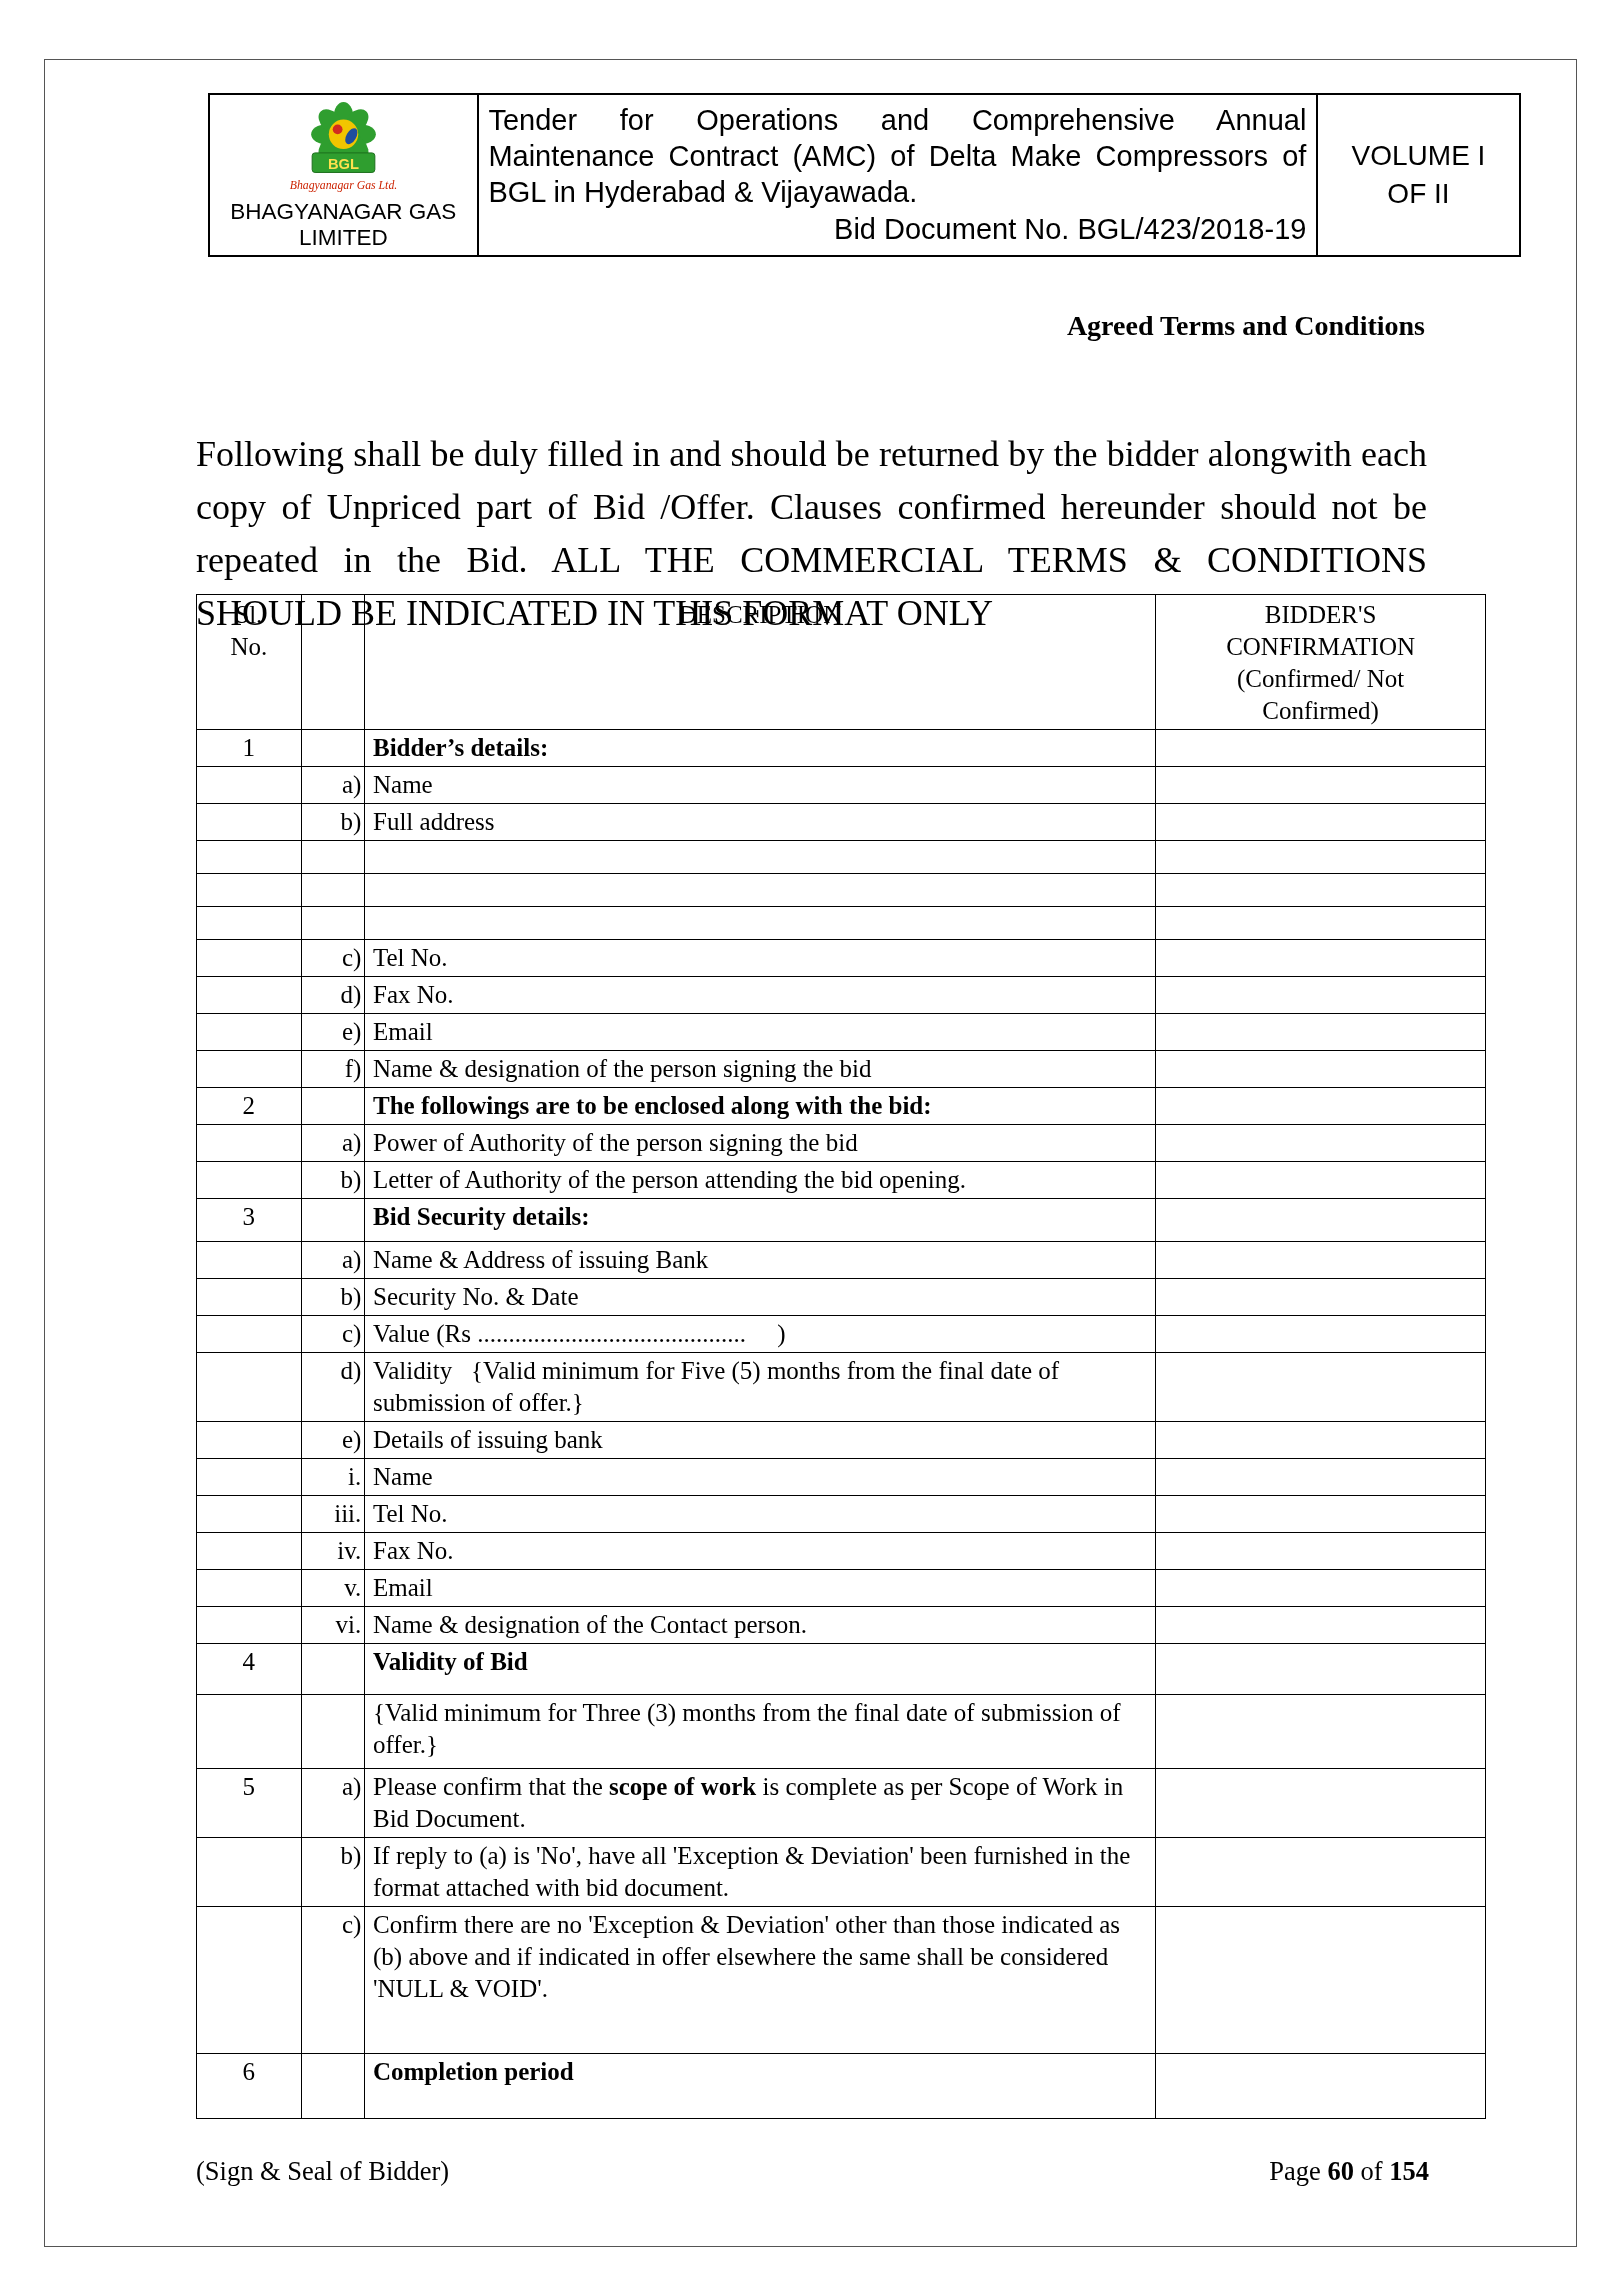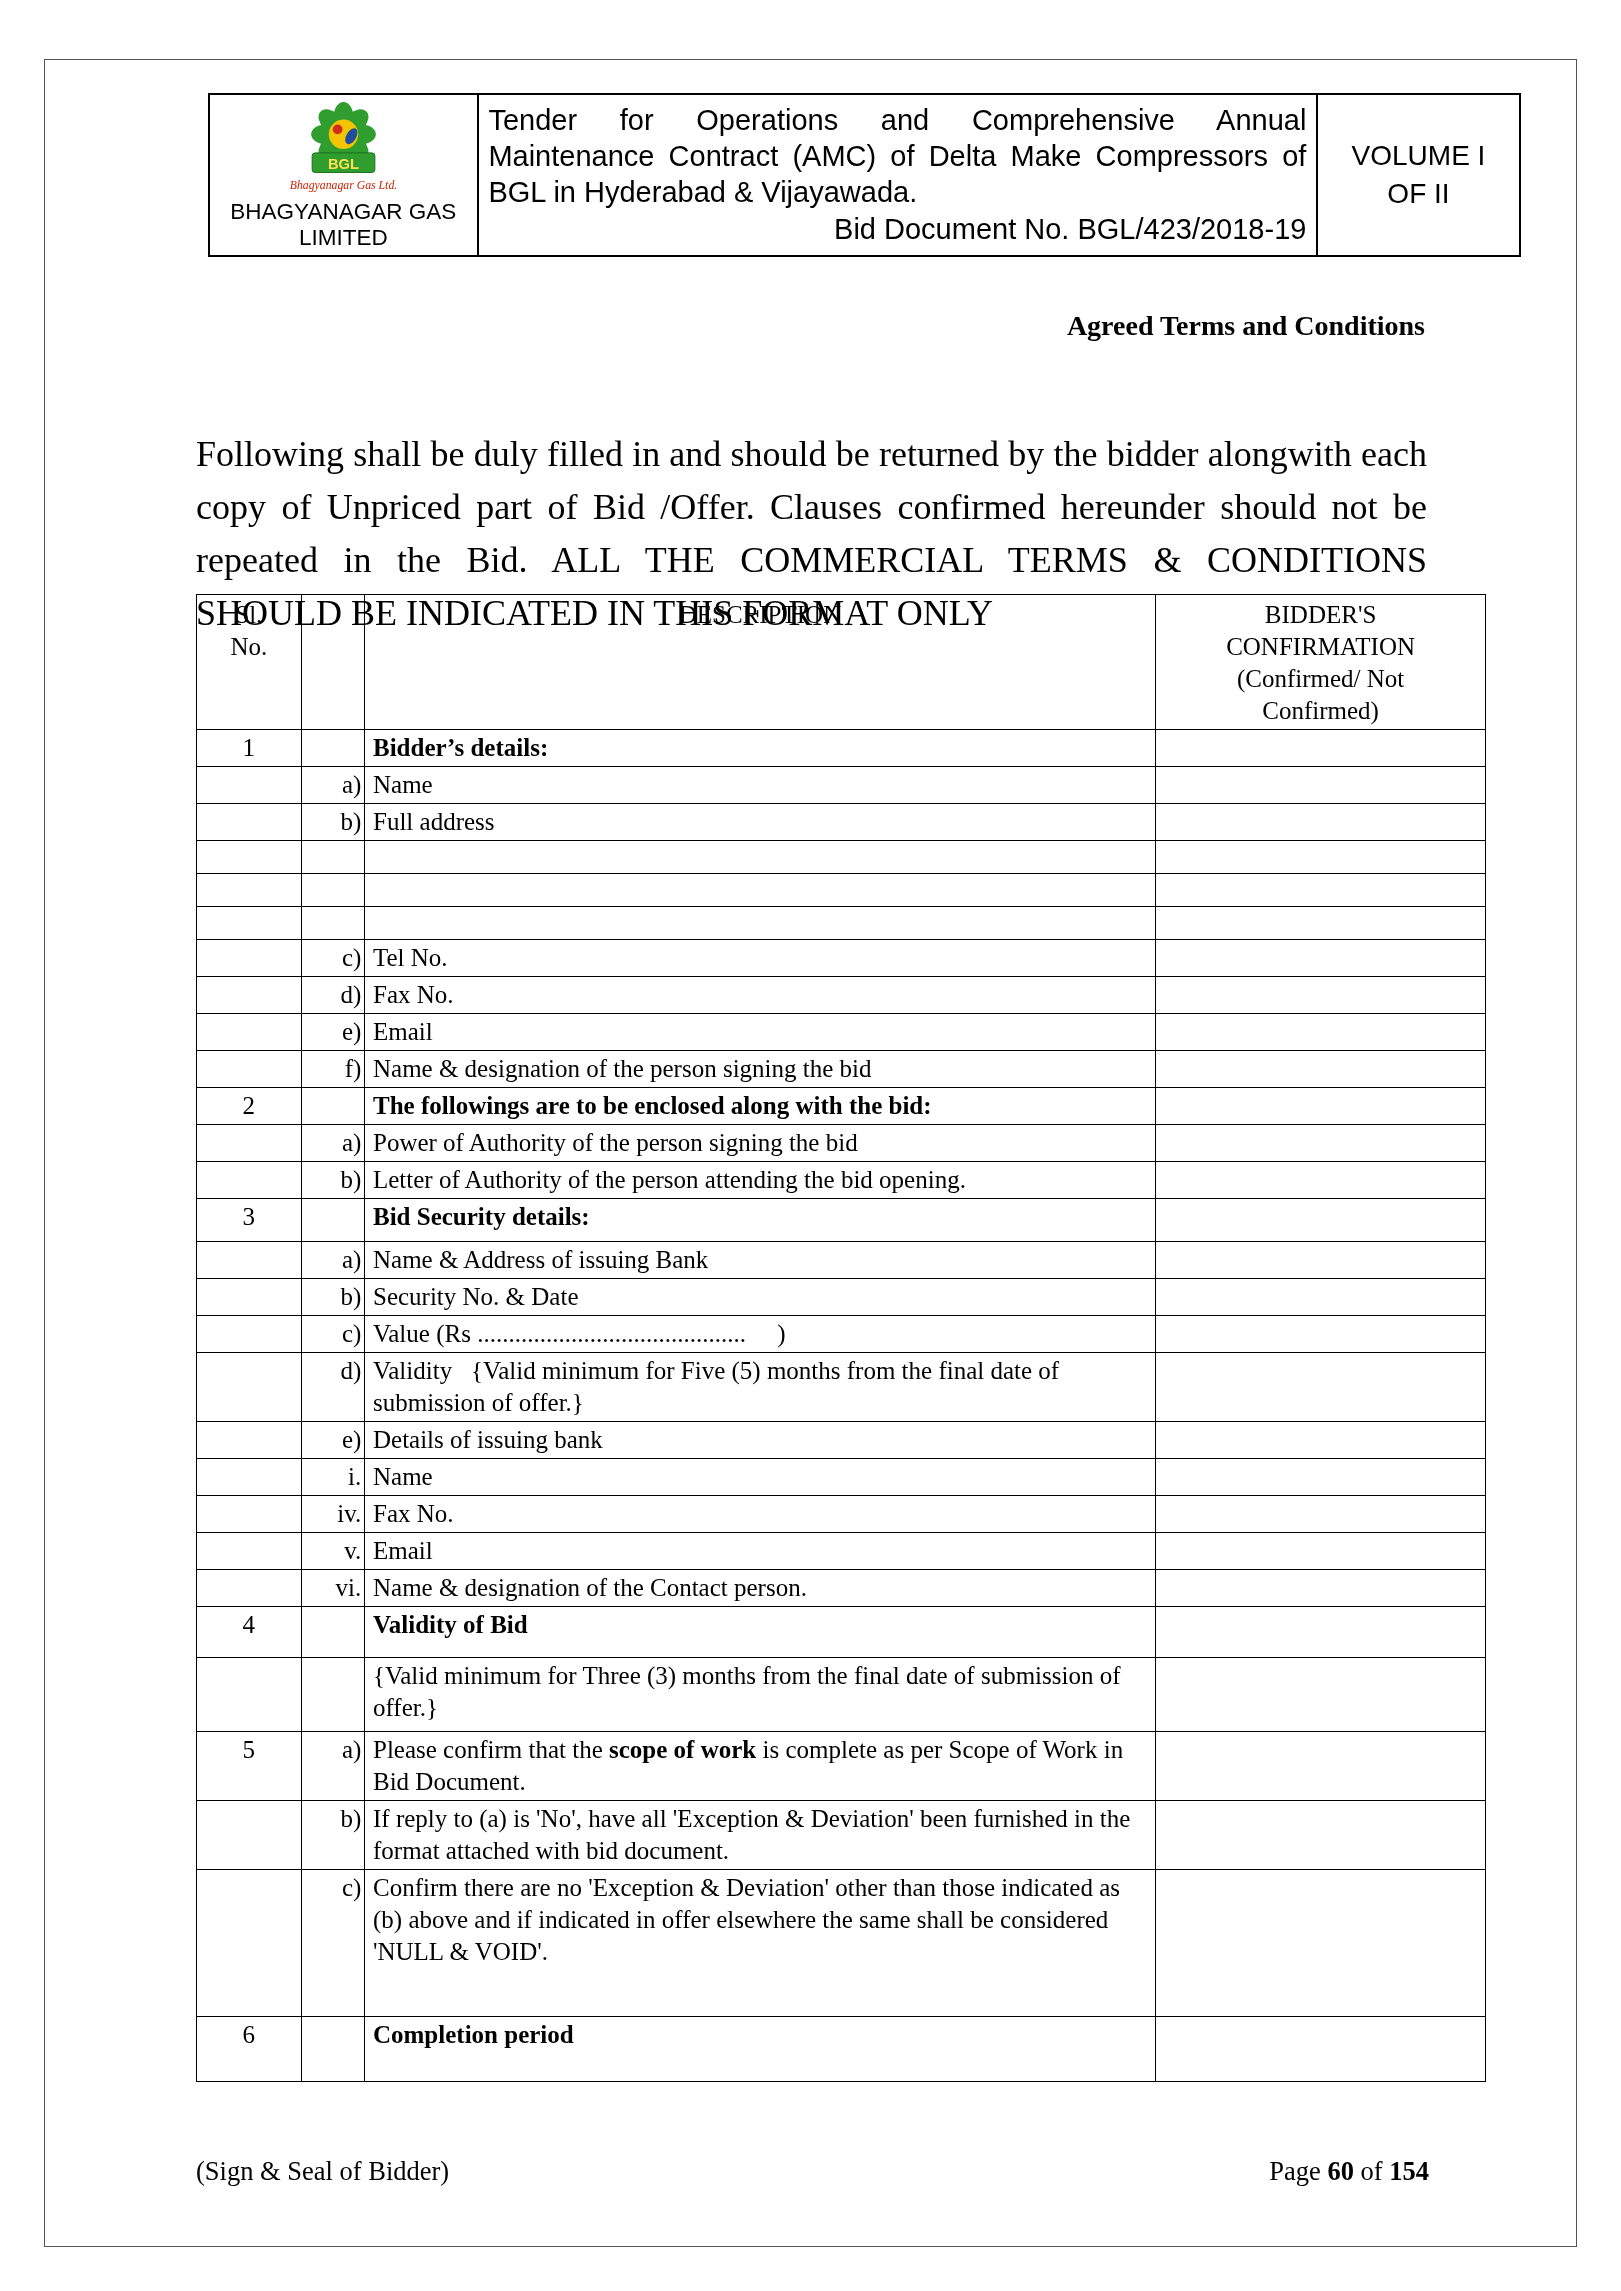--- a/index.html
+++ b/index.html
@@ -209,20 +209,26 @@
         <td class="c-confirm"></td>
       </tr>
       <tr>
         <td class="c-sl"></td>
         <td class="c-sub">i.</td>
         <td class="c-desc">Name</td>
         <td class="c-confirm"></td>
       </tr>
       <tr>
         <td class="c-sl"></td>
+        <td class="c-sub">iii.</td>
+        <td class="c-desc">Tel No.</td>
+        <td class="c-confirm"></td>
+      </tr>
+      <tr>
+        <td class="c-sl"></td>
         <td class="c-sub">iv.</td>
         <td class="c-desc">Fax No.</td>
         <td class="c-confirm"></td>
       </tr>
       <tr>
         <td class="c-sl"></td>
         <td class="c-sub">v.</td>
         <td class="c-desc">Email</td>
         <td class="c-confirm"></td>
       </tr>

